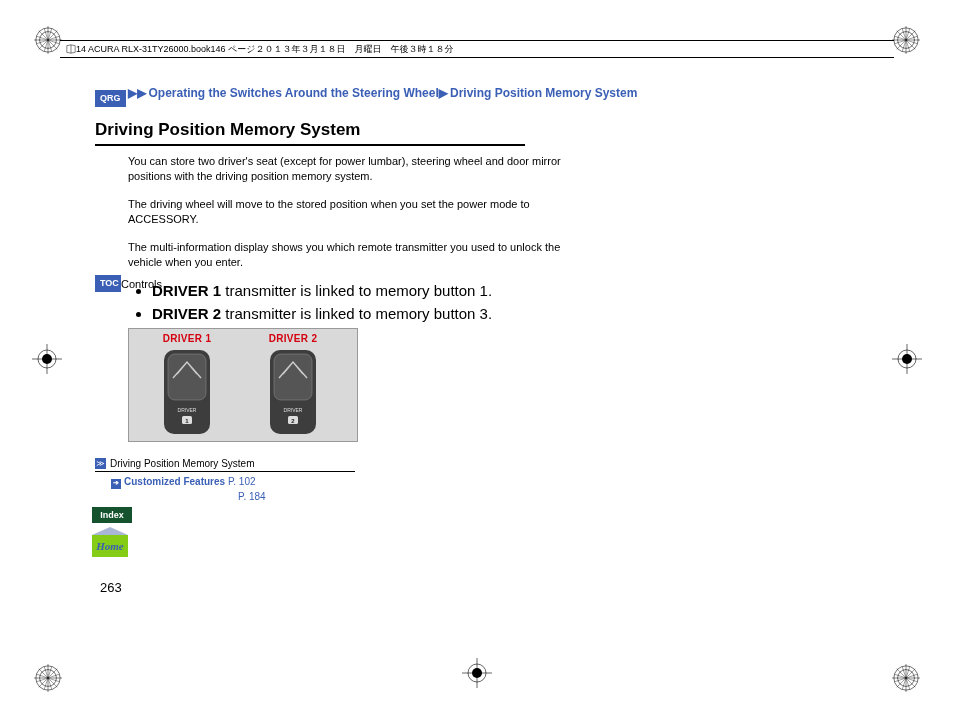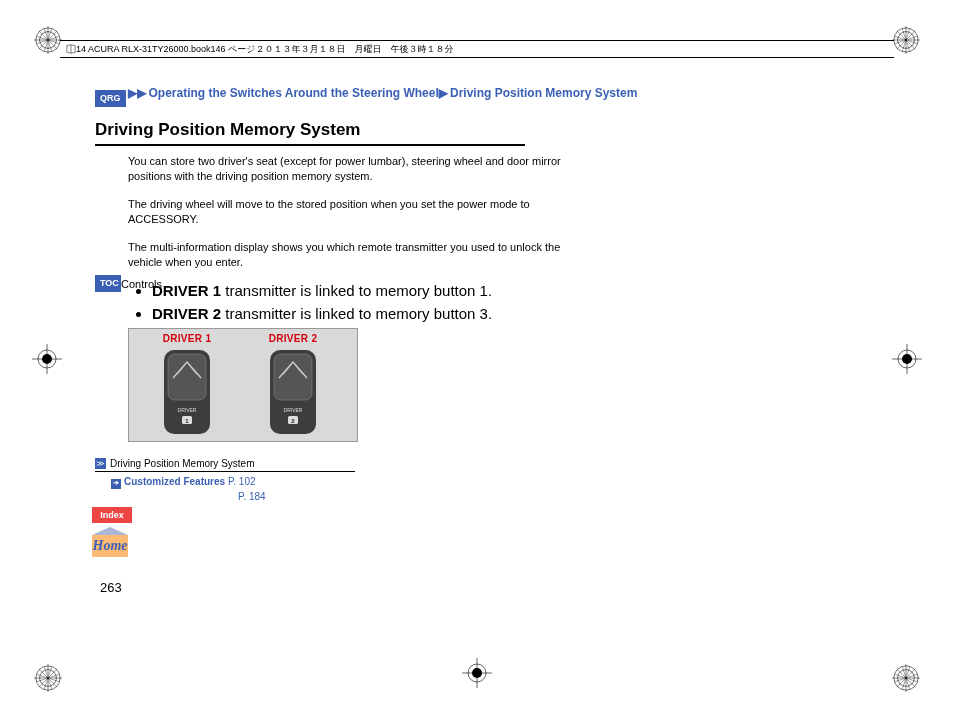--- a/index.html
+++ b/index.html
@@ -181,39 +181,39 @@
     margin: 0 auto;
   }
 
   .bottom-nav {
     position: absolute;
     left: 92px;
     top: 507px;
     width: 40px;
   }
   .nav-btn {
-    background: #ef4444;
+    background: #14532d;
     color: #fff;
     font-size: 9px;
     font-weight: 700;
     padding: 3px 4px;
     text-align: center;
     margin-bottom: 12px;
     font-family: Arial, sans-serif;
   }
   .home-btn {
-    background: #fdba74;
+    background: #84cc16;
     width: 36px;
     height: 22px;
     position: relative;
     text-align: center;
     color: #3a5fb5;
     font-style: italic;
     font-weight: 700;
-    font-size: 14px;
+    font-size: 11px;
     font-family: "Brush Script MT", cursive;
     line-height: 22px;
   }
   .home-btn::before {
     content: "";
     position: absolute;
     top: -8px; left: 0;
     border-left: 18px solid transparent;
     border-right: 18px solid transparent;
     border-bottom: 8px solid #a9b6d6;

